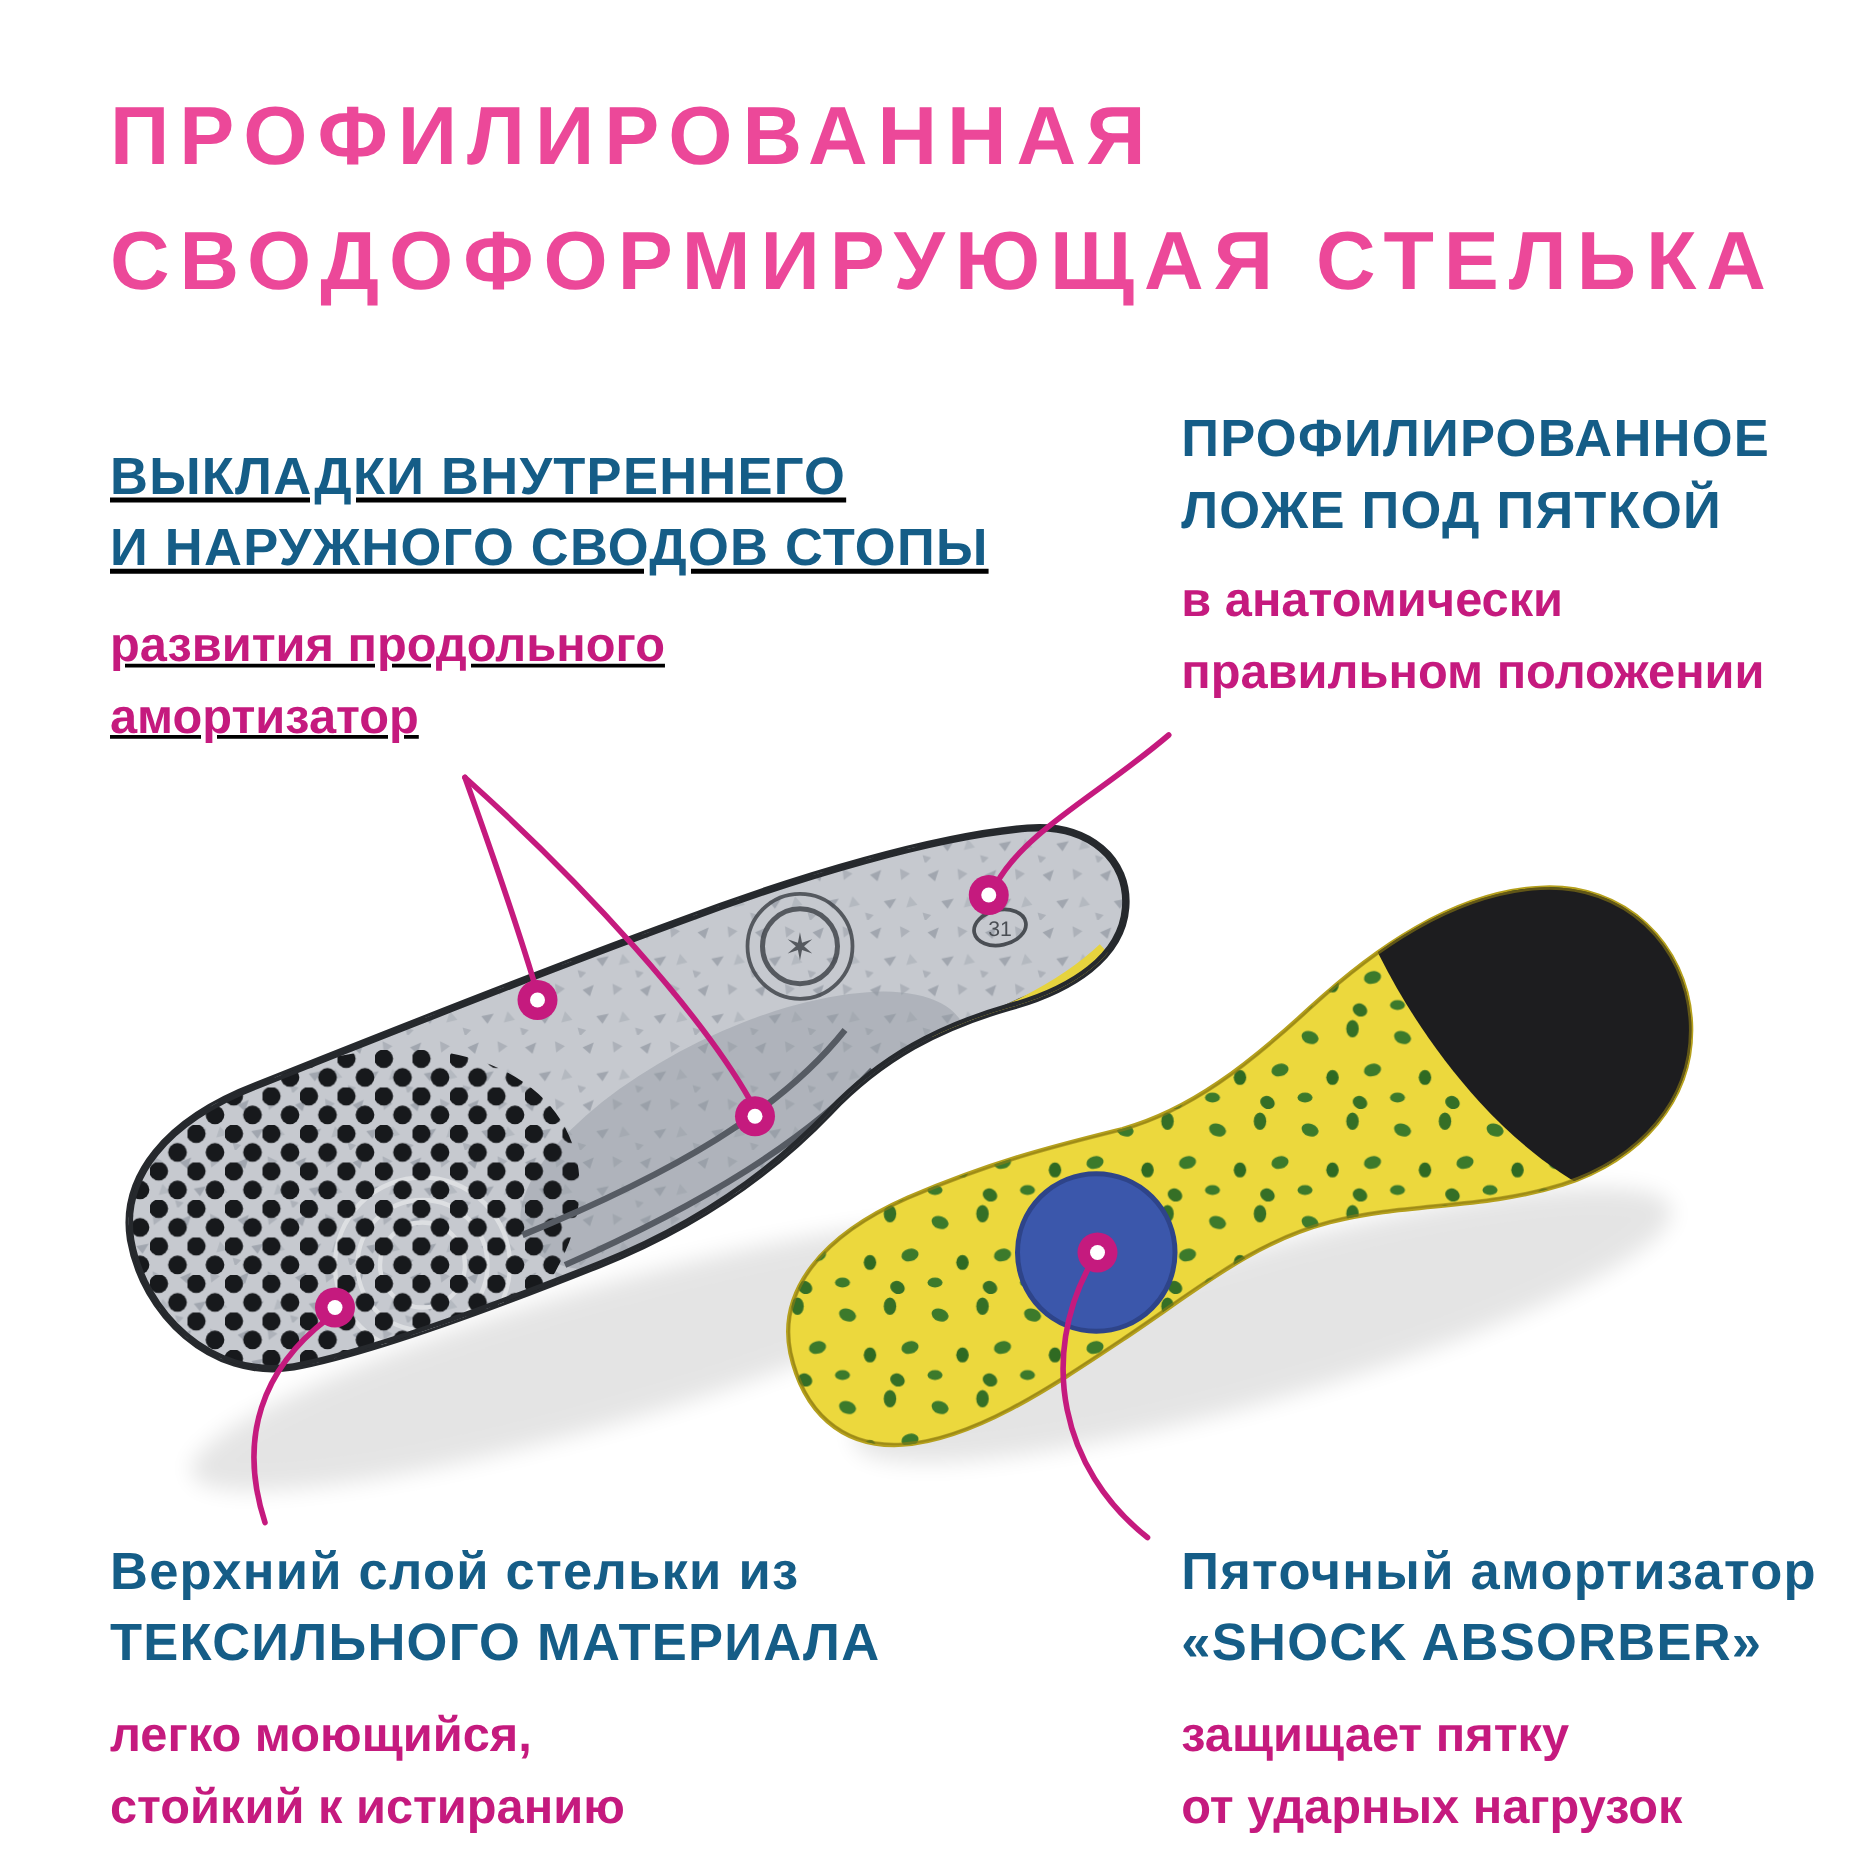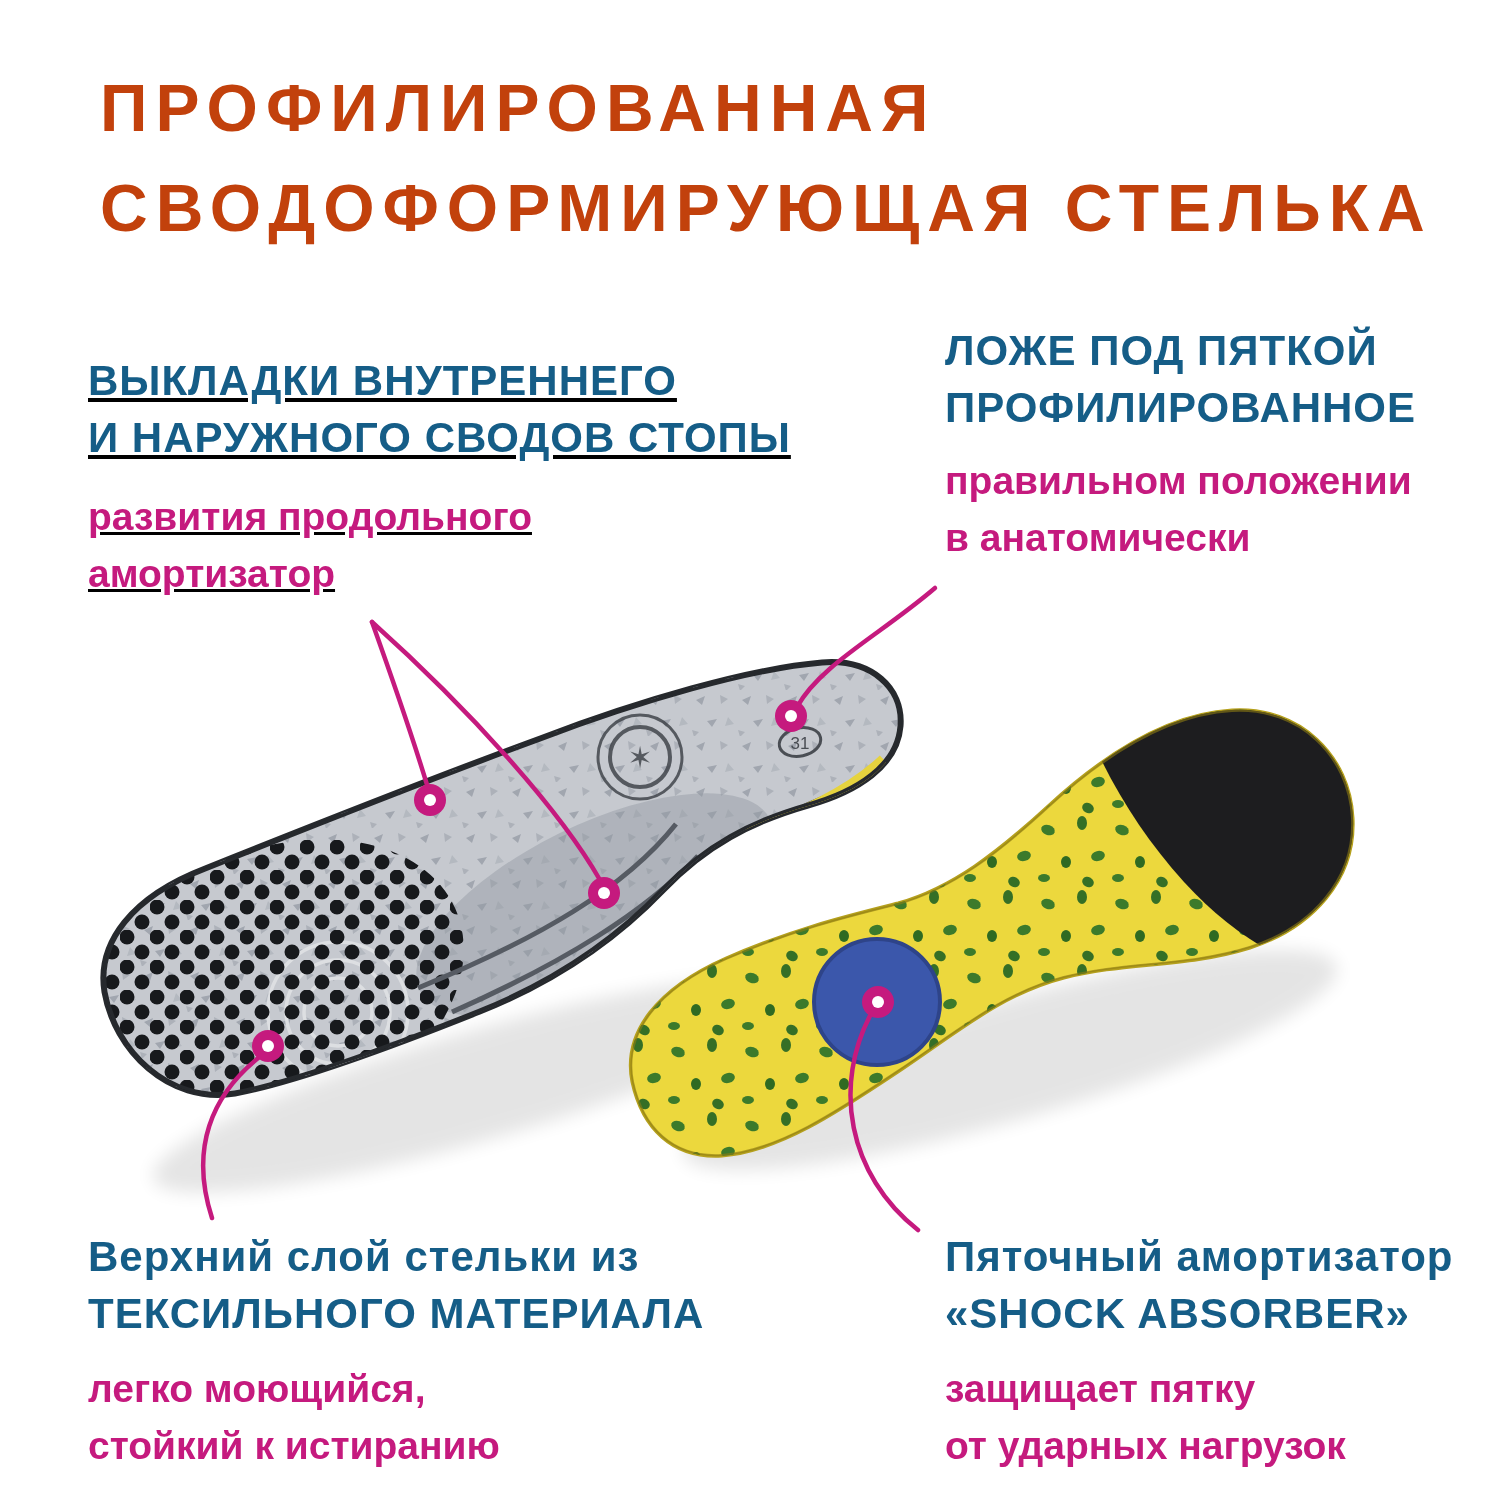--- a/index.html
+++ b/index.html
@@ -2,21 +2,21 @@
 <html><head>
 <meta charset="utf-8">
 <style>
   html,body{margin:0;padding:0;background:#ffffff;}
   .page{
     position:relative;width:1500px;height:1500px;overflow:hidden;background:#ffffff;
     font-family:"Liberation Sans", sans-serif;
   }
   .abs{position:absolute;}
   .title{
-    color:#c2410c;font-weight:bold;font-size:66px;line-height:100px;letter-spacing:8px;white-space:nowrap;margin-left:12px;
+    color:#ec4899;font-weight:bold;font-size:66px;line-height:100px;letter-spacing:8px;white-space:nowrap;
   }
   .h-blue{
     color:#155d87;font-weight:bold;font-size:42px;line-height:57px;letter-spacing:1px;white-space:nowrap;
   }
   .d-mag{
     color:#c51a7e;font-weight:bold;font-size:39px;line-height:57px;white-space:nowrap;
   }
   svg{display:block;}
 </style>
 </head>
@@ -139,25 +139,25 @@
 
   <div class="abs" style="left:88px;top:352px;text-decoration:underline;">
     <div class="h-blue">ВЫКЛАДКИ ВНУТРЕННЕГО</div>
     <div class="h-blue">И НАРУЖНОГО СВОДОВ СТОПЫ</div>
     <div style="height:22px;"></div>
     <div class="d-mag">развития продольного</div>
     <div class="d-mag">амортизатор</div>
   </div>
 
   <div class="abs" style="left:945px;top:322px;">
+    <div class="h-blue">ПРОФИЛИРОВАННОЕ</div>
     <div class="h-blue">ЛОЖЕ ПОД ПЯТКОЙ</div>
-    <div class="h-blue">ПРОФИЛИРОВАННОЕ</div>
     <div style="height:16px;"></div>
+    <div class="d-mag">в анатомически</div>
     <div class="d-mag">правильном положении</div>
-    <div class="d-mag">в анатомически</div>
   </div>
 
   <div class="abs" style="left:88px;top:1228px;">
     <div class="h-blue">Верхний слой стельки из</div>
     <div class="h-blue">ТЕКСИЛЬНОГО МАТЕРИАЛА</div>
     <div style="height:18px;"></div>
     <div class="d-mag">легко моющийся,</div>
     <div class="d-mag">стойкий к истиранию</div>
   </div>
 

